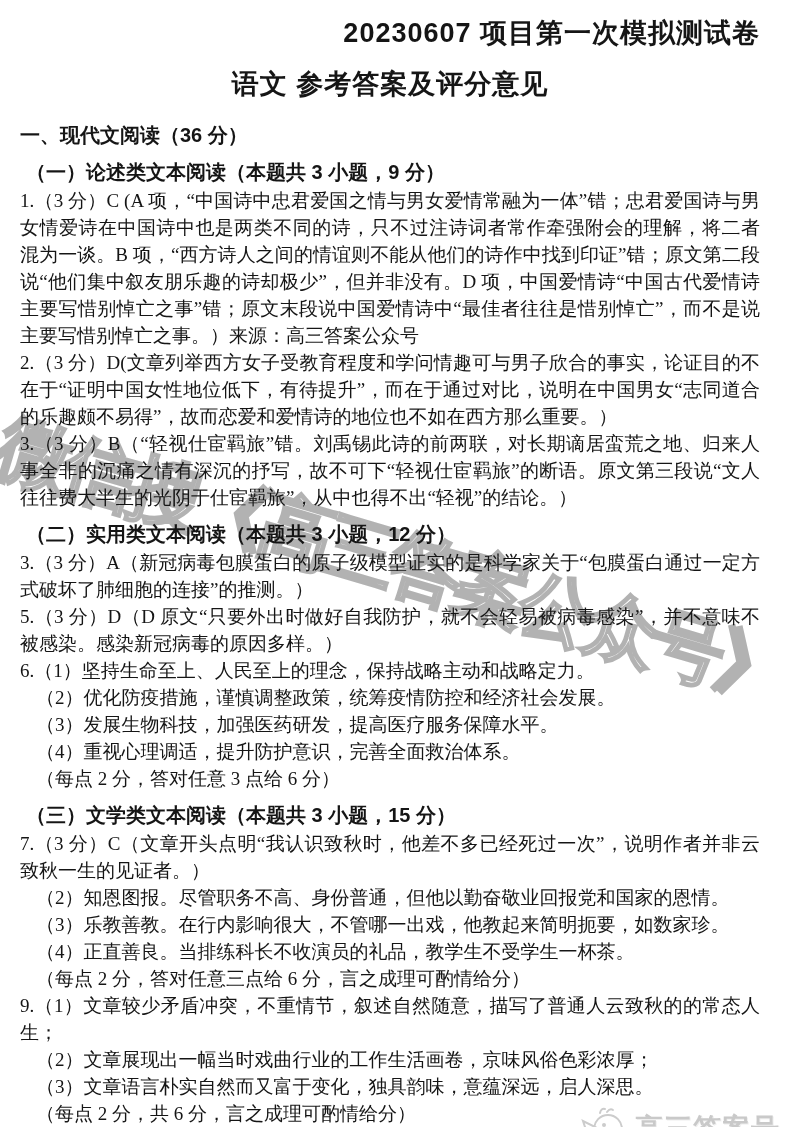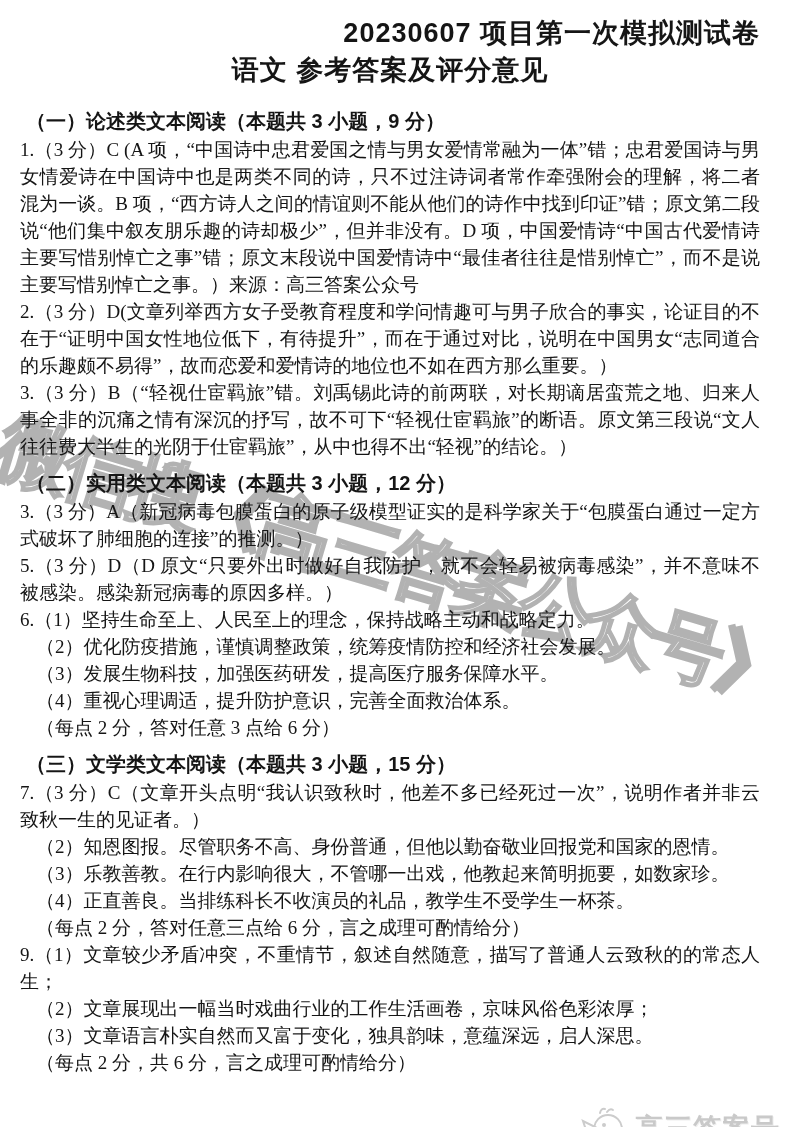--- a/index.html
+++ b/index.html
@@ -24,21 +24,21 @@
     line-height: 34px;
     margin-top: 6px;
     letter-spacing: 1px;
   }
   .subtitle {
     text-align: center;
     font-family: "Liberation Sans", sans-serif;
     font-weight: bold;
     font-size: 27px;
     line-height: 34px;
-    margin-top: 3px;
+    margin-top: 17px;
     margin-bottom: 21px;
     letter-spacing: 1px;
   }
   .blk {
     font-size: 19px;
     line-height: 27px;
   }
   .blk.h1 {
     font-family: "Liberation Sans", sans-serif;
     font-weight: bold;
@@ -93,20 +93,21 @@
 </style>
 </head>
 <body>
 
 <div class="watermark">微信搜《高三答案公众号》</div>
 
 <div class="page">
   <div class="title">20230607 项目第一次模拟测试卷</div>
   <div class="subtitle">语文 参考答案及评分意见</div>
   <div id="content">
+      <div class="blk h1">一、现代文阅读（36 分）</div>
       <div class="blk h2">（一）论述类文本阅读（本题共 3 小题，9 分）</div>
       <div class="blk para">1.（3 分）C (A 项，“中国诗中忠君爱国之情与男女爱情常融为一体”错；忠君爱国诗与男女情爱诗在中国诗中也是两类不同的诗，只不过注诗词者常作牵强附会的理解，将二者混为一谈。B 项，“西方诗人之间的情谊则不能从他们的诗作中找到印证”错；原文第二段说“他们集中叙友朋乐趣的诗却极少”，但并非没有。D 项，中国爱情诗“中国古代爱情诗主要写惜别悼亡之事”错；原文末段说中国爱情诗中“最佳者往往是惜别悼亡”，而不是说主要写惜别悼亡之事。）来源：高三答案公众号</div>
       <div class="blk para">2.（3 分）D(文章列举西方女子受教育程度和学问情趣可与男子欣合的事实，论证目的不在于“证明中国女性地位低下，有待提升”，而在于通过对比，说明在中国男女“志同道合的乐趣颇不易得”，故而恋爱和爱情诗的地位也不如在西方那么重要。）</div>
       <div class="blk para">3.（3 分）B（“轻视仕宦羁旅”错。刘禹锡此诗的前两联，对长期谪居蛮荒之地、归来人事全非的沉痛之情有深沉的抒写，故不可下“轻视仕宦羁旅”的断语。原文第三段说“文人往往费大半生的光阴于仕宦羁旅”，从中也得不出“轻视”的结论。）</div>
       <div class="blk h2">（二）实用类文本阅读（本题共 3 小题，12 分）</div>
       <div class="blk para">3.（3 分）A（新冠病毒包膜蛋白的原子级模型证实的是科学家关于“包膜蛋白通过一定方式破坏了肺细胞的连接”的推测。）</div>
       <div class="blk para">5.（3 分）D（D 原文“只要外出时做好自我防护，就不会轻易被病毒感染”，并不意味不被感染。感染新冠病毒的原因多样。）</div>
       <div class="blk para">6.（1）坚持生命至上、人民至上的理念，保持战略主动和战略定力。</div>
       <div class="blk sub">（2）优化防疫措施，谨慎调整政策，统筹疫情防控和经济社会发展。</div>
       <div class="blk sub">（3）发展生物科技，加强医药研发，提高医疗服务保障水平。</div>

